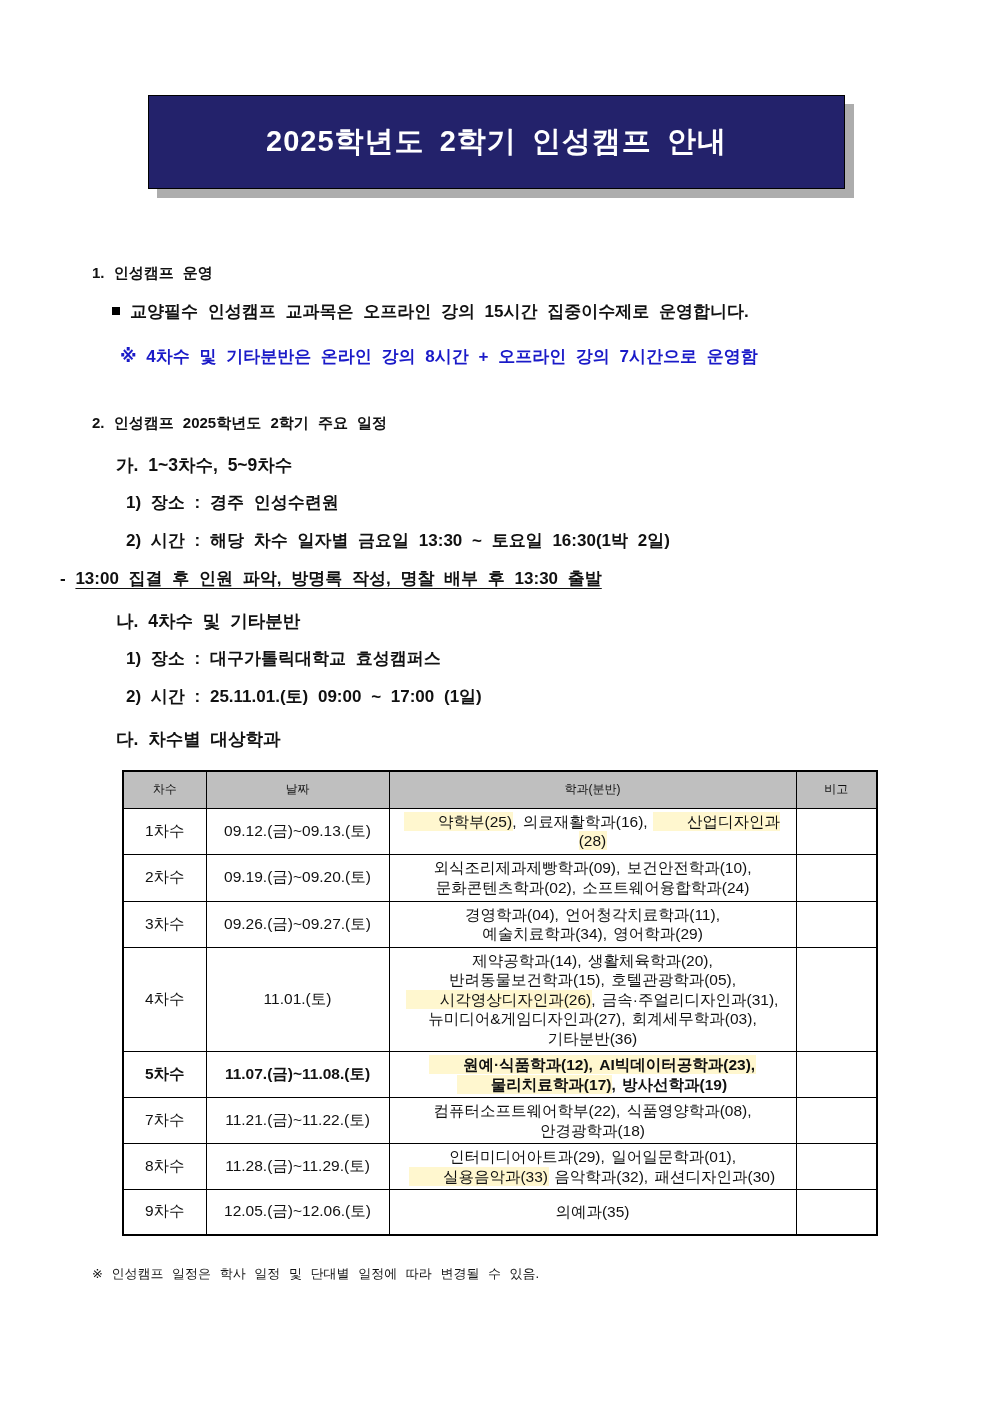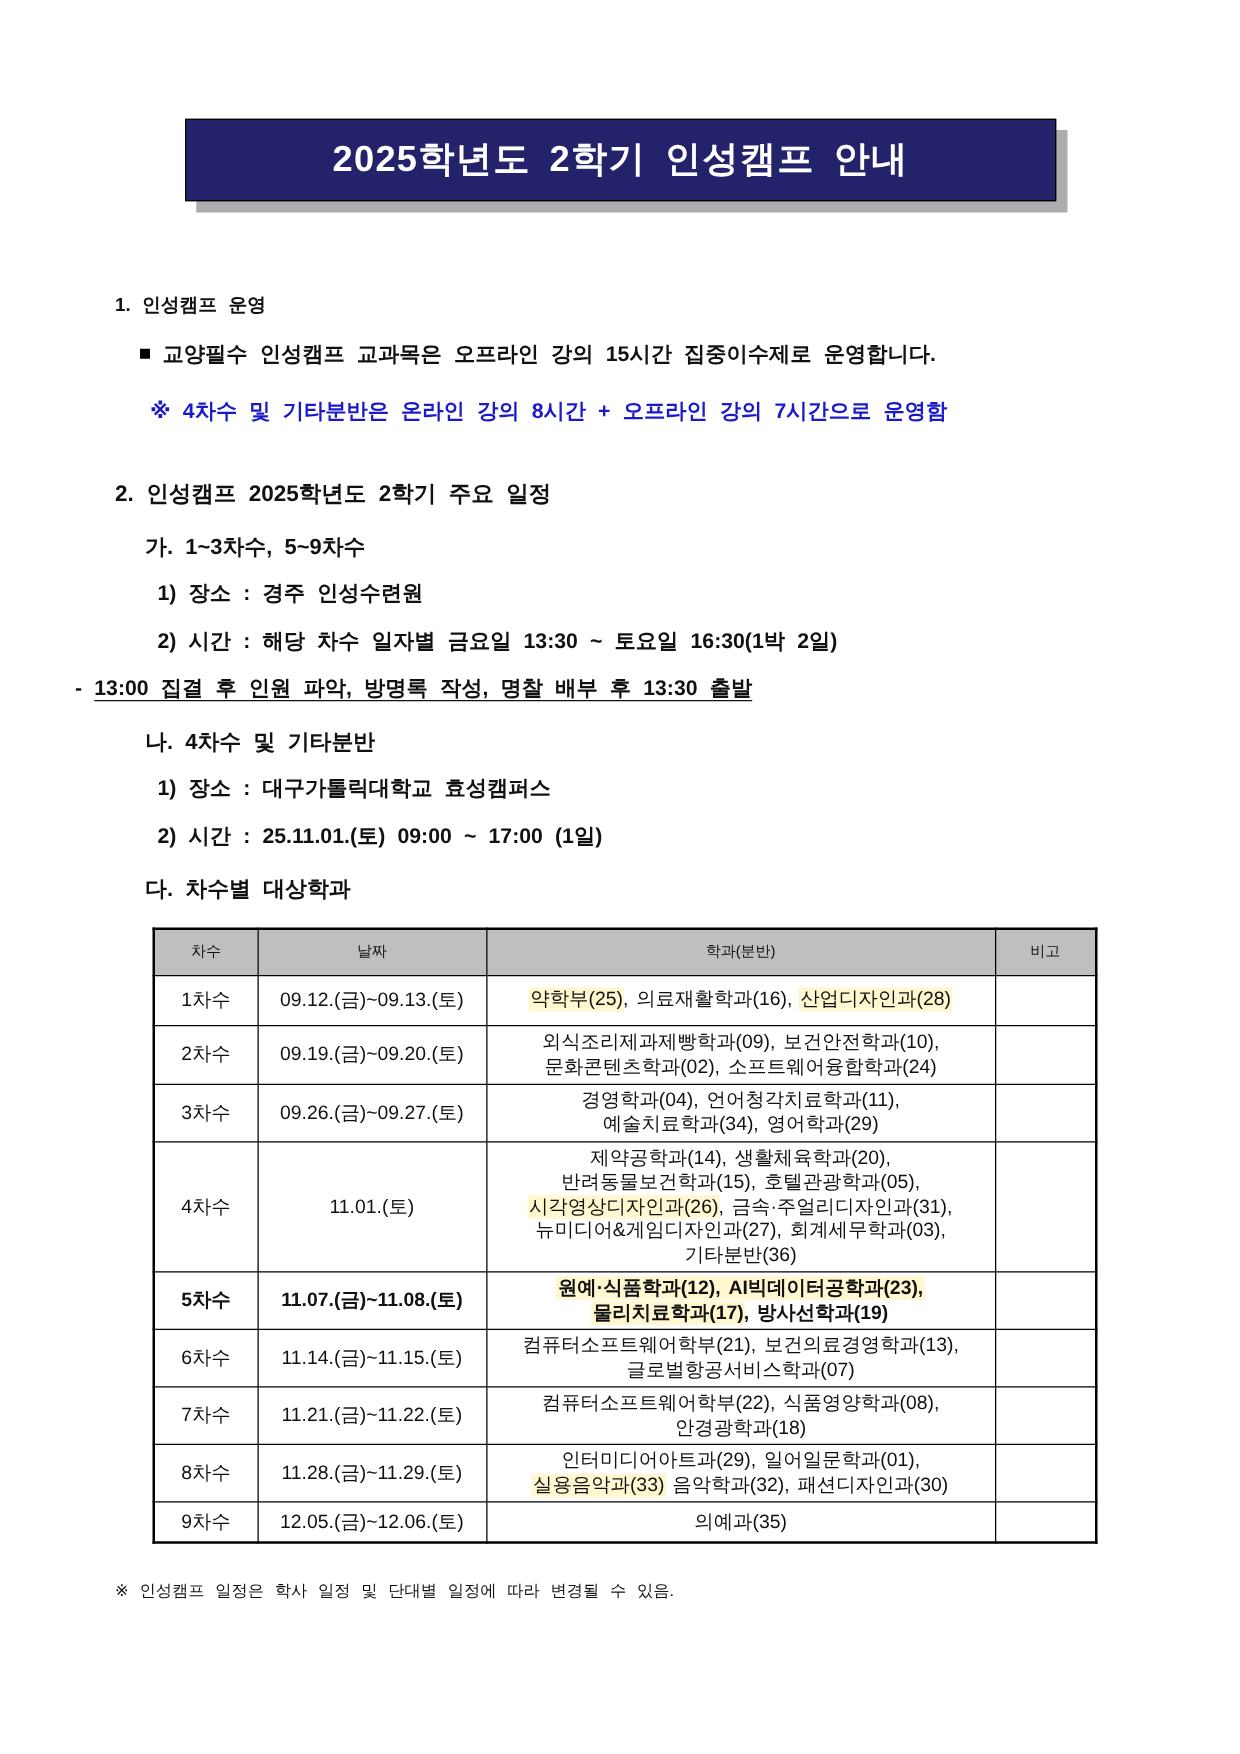--- a/index.html
+++ b/index.html
@@ -11,35 +11,35 @@
     --ink:#111111;
   }
   *{box-sizing:border-box;margin:0;padding:0;}
   html,body{background:#ffffff;}
   body{
     width:992px;height:1403px;overflow:hidden;position:relative;
     font-family:"Liberation Sans","DejaVu Sans",sans-serif;
     color:var(--ink);
   }
   .banner{
-    width:697px;height:66px;margin:95px auto 0 148px;
+    width:697px;height:94px;margin:95px auto 0 148px;
     background:var(--banner_bg);
     border:1px solid #000;
     box-shadow:9px 9px 0 var(--banner_shadow);
     display:flex;align-items:center;justify-content:center;
   }
   .banner .title{
     color:#ffffff;font-size:29px;font-weight:bold;letter-spacing:1px;word-spacing:6px;
   }
   .line{line-height:22px;font-size:17px;font-weight:bold;word-spacing:5px;}
   .h1{margin:73px 0 0 92px;font-size:15px;}
   .bullet-line{margin:17px 0 0 112px;}
   .sq{display:inline-block;width:8px;height:8px;background:#000;margin-right:10px;vertical-align:2px;}
   .blue-note{margin:23px 0 0 120px;color:var(--note_blue);}
-  .h2{margin:44px 0 0 92px;font-size:18px;}
+  .h2{margin:44px 0 0 92px;font-size:15px;}
   .sub-h{margin:20px 0 0 116px;font-size:17.5px;}
   .item{margin:16px 0 0 126px;}
   .dash-item{margin:16px 0 0 60px;}
   .dash-item .ul{text-decoration:underline;text-underline-offset:4px;}
   .sub-h, .item, .dash-item{line-height:22px;}
   .sp1{margin-top:20px;}
   table{
     border-collapse:collapse;margin:20px 0 0 122px;width:754px;
     border:2px solid #000;table-layout:fixed;
   }
@@ -52,21 +52,21 @@
   tbody tr:nth-child(1){height:40px;}
   tbody tr:nth-child(2){height:47px;}
   tbody tr:nth-child(3){height:45px;}
   tbody tr:nth-child(4){height:98px;}
   tbody tr:nth-child(5){height:45px;font-weight:bold;}
   tbody tr:nth-child(6){height:45px;}
   tbody tr:nth-child(7){height:45px;}
   tbody tr:nth-child(8){height:45px;}
   tbody tr:nth-child(9){height:32px;}
   td.dept{line-height:19.5px;}
-  .hl{background:var(--highlight);box-shadow:0 0 0 1px var(--highlight);}
+  .hl{background:var(--highlight);box-shadow:0 0 0 1px var(--highlight);padding-left:33px;}
   .footer-note{
     margin:29px 0 0 92px;font-size:13px;font-weight:normal;word-spacing:5px;
   }
 </style>
 </head>
 <body>
 
 <div class="banner">
   <span class="title">2025학년도 2학기 인성캠프 안내</span>
 </div>
@@ -152,29 +152,20 @@
       <tr>
         <td>5차수</td>
         <td>11.07.(금)~11.08.(토)</td>
         <td class="dept">
           <div><span class="hl">원예·식품학과(12), AI빅데이터공학과(23),</span></div>
           <div><span class="hl">물리치료학과(17)</span><span>, 방사선학과(19)</span></div>
         </td>
         <td></td>
       </tr>
       <tr>
-        <td>6차수</td>
-        <td>11.14.(금)~11.15.(토)</td>
-        <td class="dept">
-          <div><span>컴퓨터소프트웨어학부(21), 보건의료경영학과(13),</span></div>
-          <div><span>글로벌항공서비스학과(07)</span></div>
-        </td>
-        <td></td>
-      </tr>
-      <tr>
         <td>7차수</td>
         <td>11.21.(금)~11.22.(토)</td>
         <td class="dept">
           <div><span>컴퓨터소프트웨어학부(22), 식품영양학과(08),</span></div>
           <div><span>안경광학과(18)</span></div>
         </td>
         <td></td>
       </tr>
       <tr>
         <td>8차수</td>

